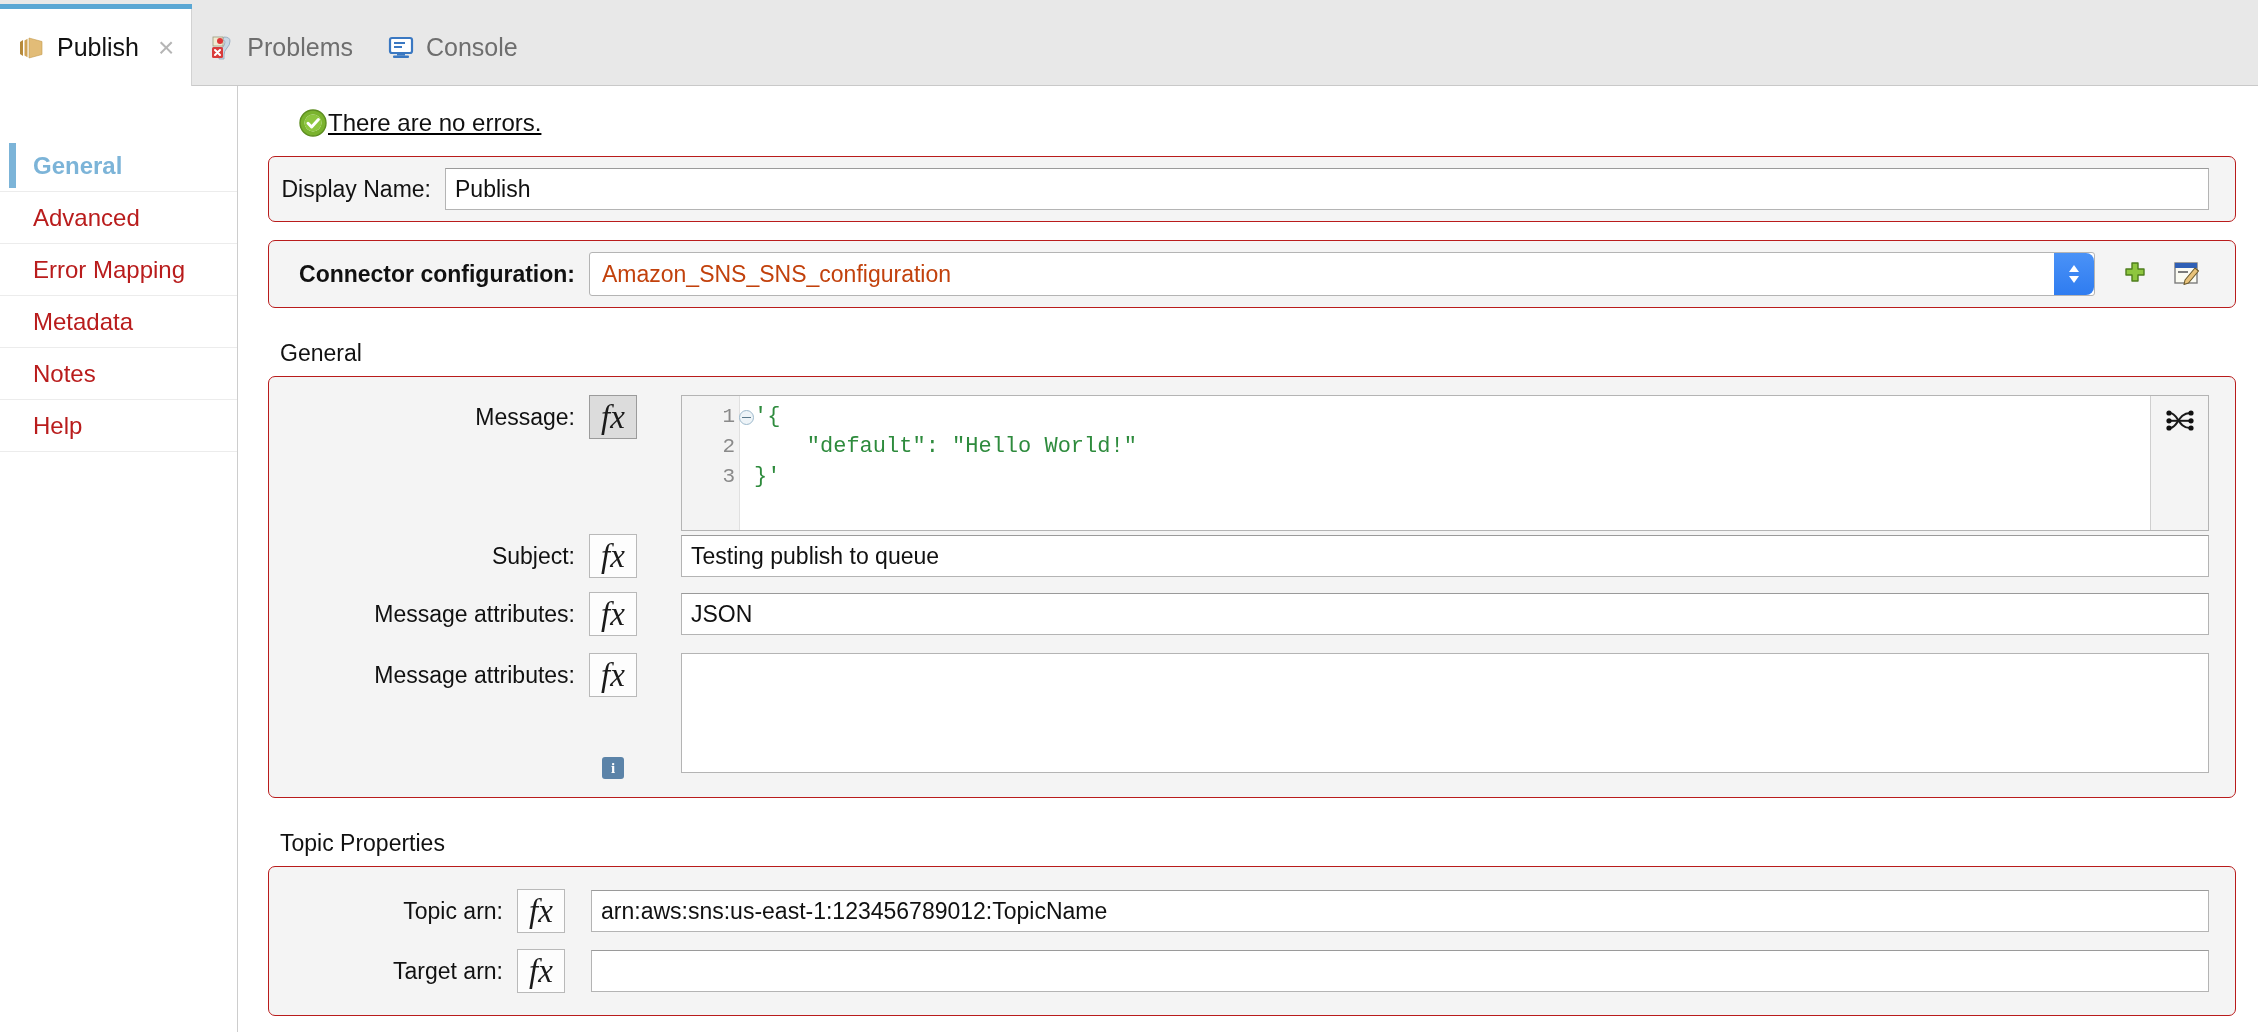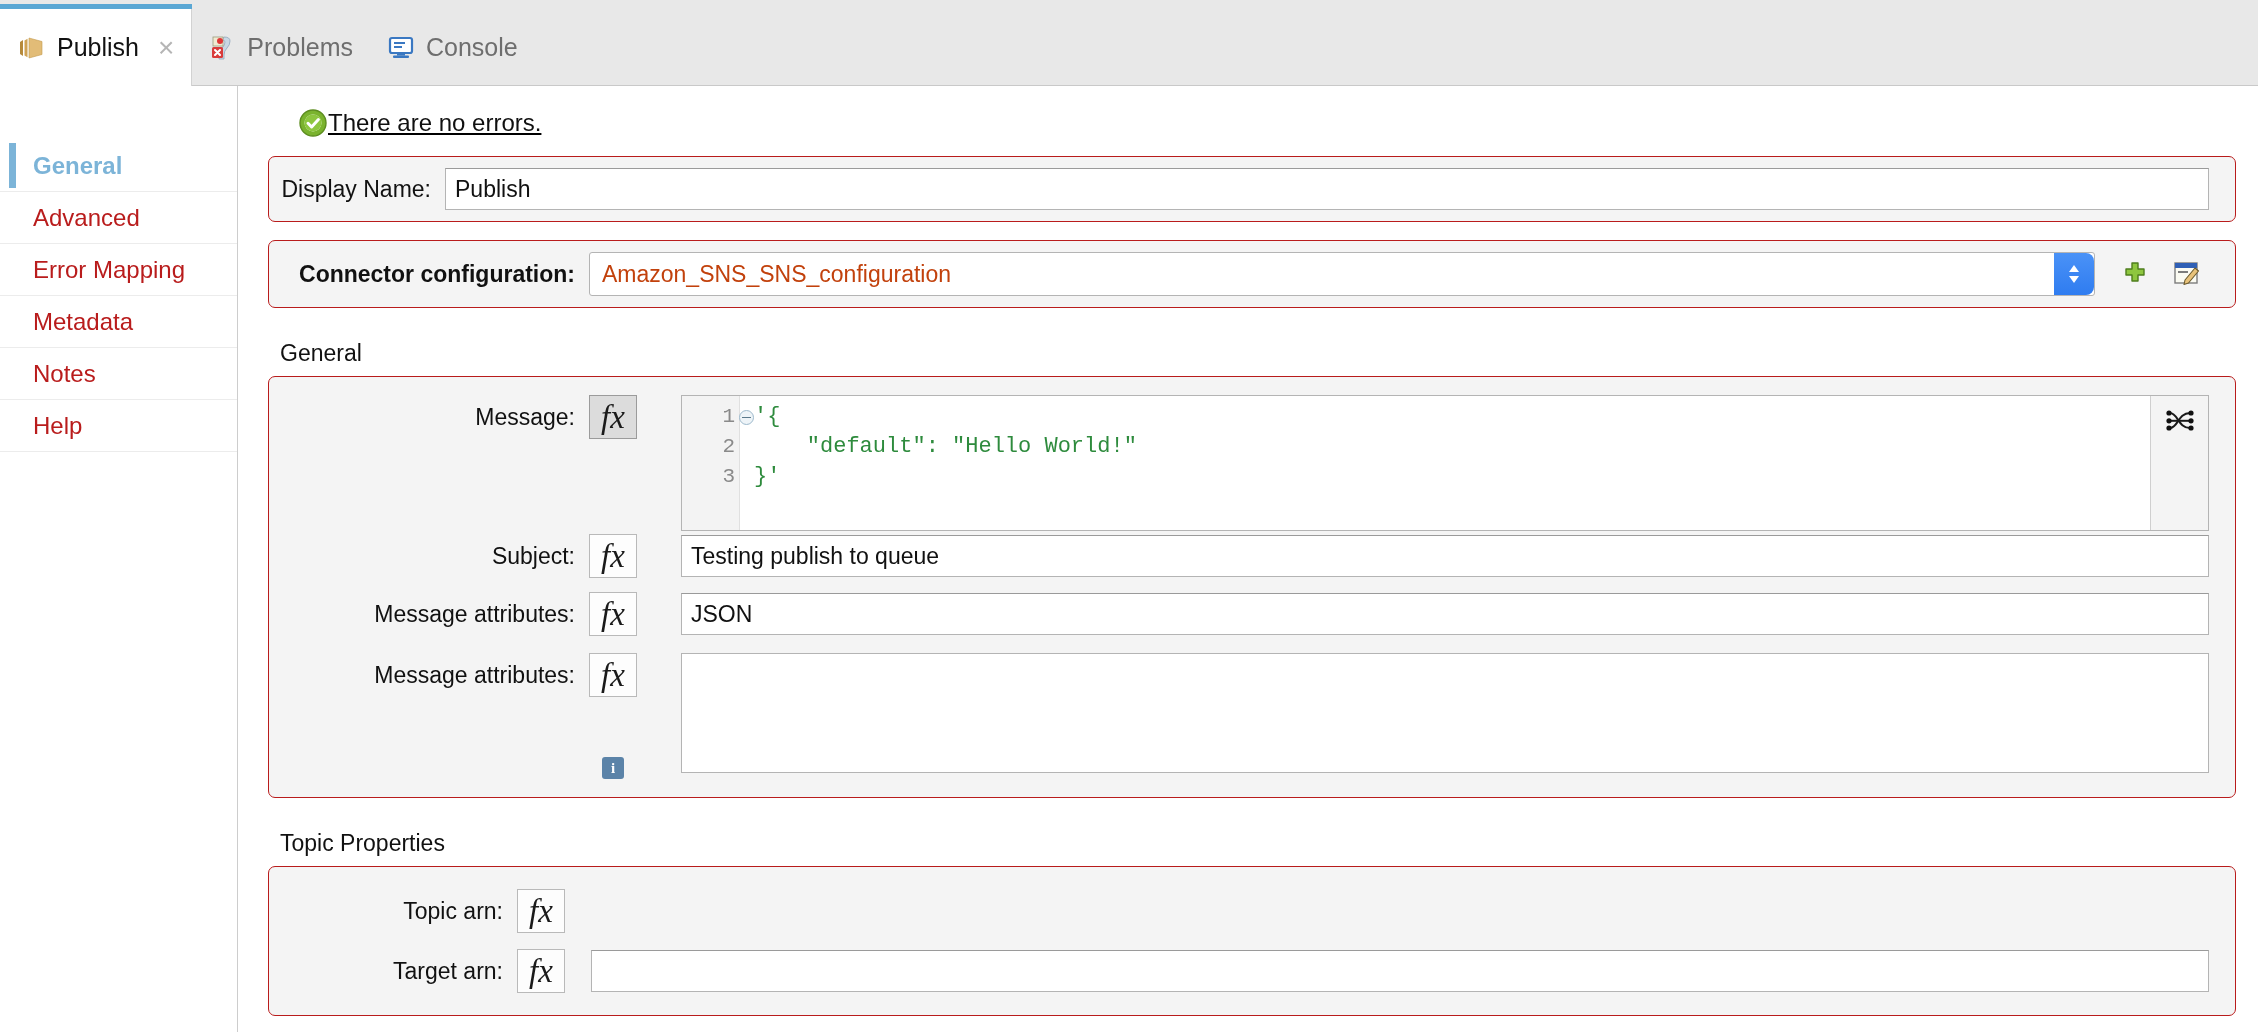--- a/index.html
+++ b/index.html
@@ -454,20 +454,23 @@
       </div>
 
     </div>
 
     <div class="section-title">Topic Properties</div>
     <div class="panel" style="padding:14px 0 14px 0;">
 
       <div class="row" style="height:60px;">
         <span class="lbl" style="width:248px;">Topic arn:</span>
         <span class="fxbtn">fx</span>
+        <div style="flex:1; margin-left:26px;">
+          <input class="txt" type="text" value="arn:aws:sns:us-east-1:123456789012:TopicName" style="">
+        </div>
       </div>
 
       <div class="row" style="height:60px;">
         <span class="lbl" style="width:248px;">Target arn:</span>
         <span class="fxbtn">fx</span>
         <div style="flex:1; margin-left:26px;">
           <input class="txt" type="text" value="" style="">
         </div>
       </div>
 

